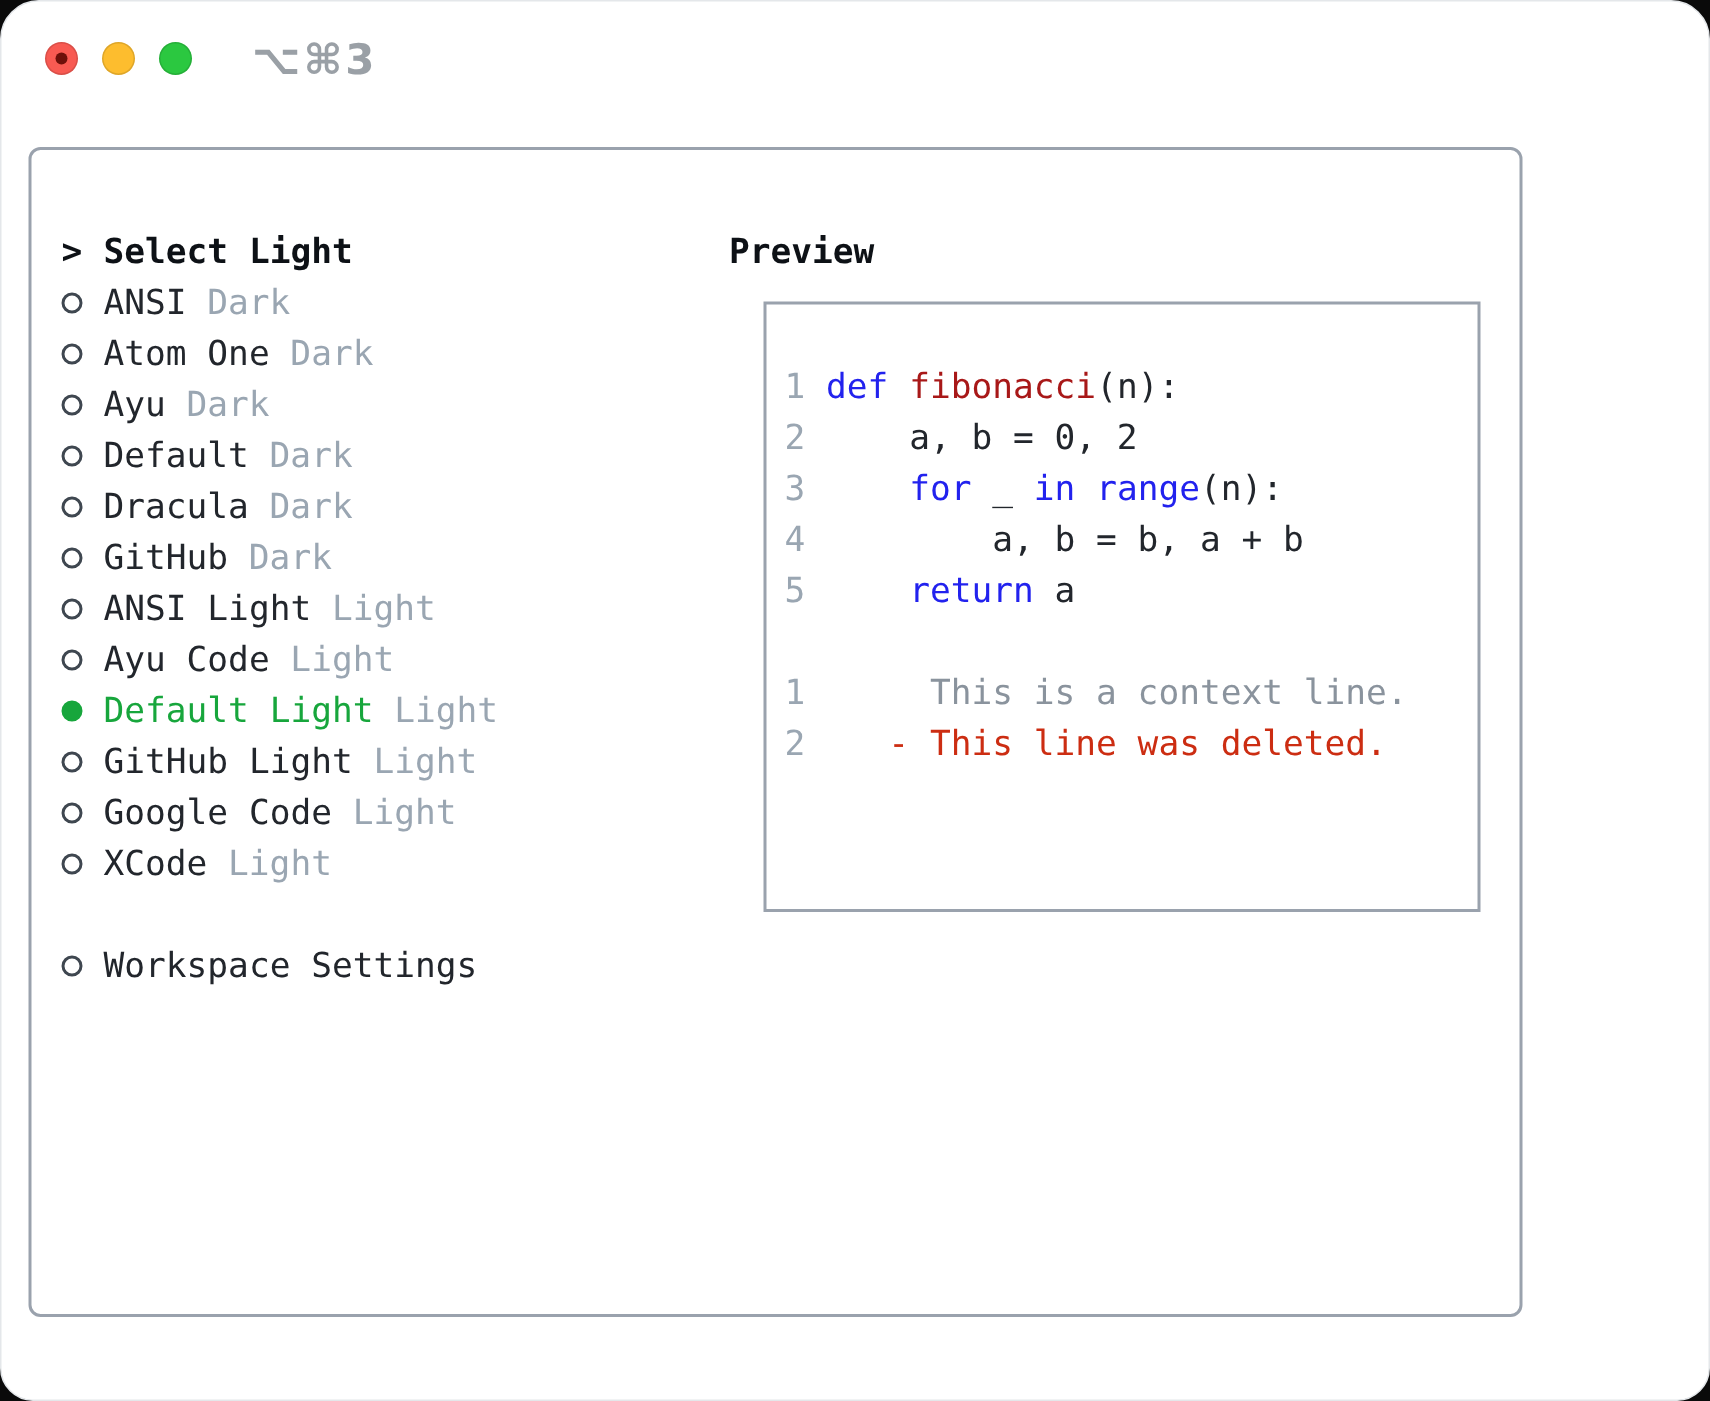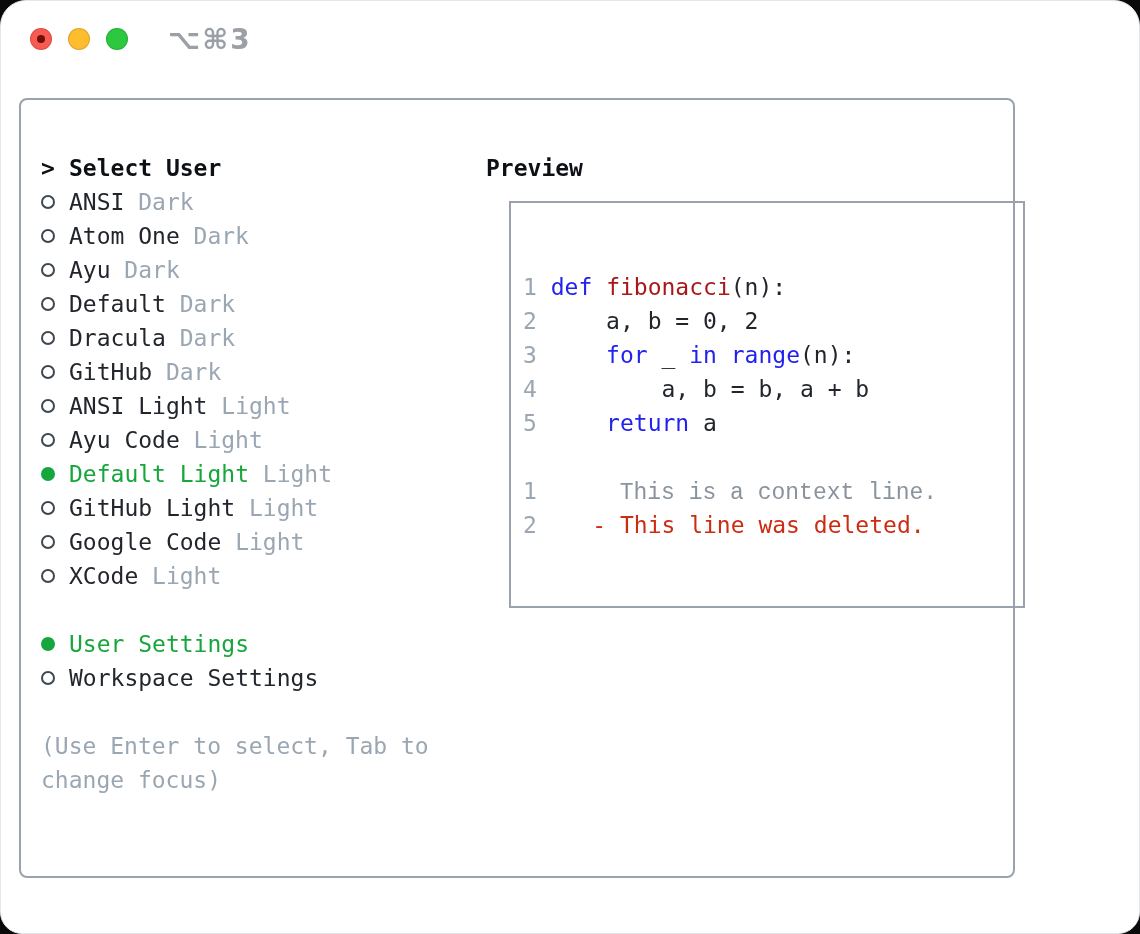--- a/index.html
+++ b/index.html
@@ -38,73 +38,70 @@
   .prompt{font-weight:bold;color:#0d1116;}
   .list-title{font-weight:bold;color:#0d1116;}
   .variant{color:var(--gray);margin-left:13.8px;}
   .row.selected .theme-name{color:var(--accent-green);}
   .spacer{height:34px;}
   .hint{font-size:23px;line-height:34px;color:var(--gray);white-space:pre-line;}
   
   .preview-title{position:absolute;left:465px;top:51px;height:34px;
       display:flex;align-items:center;font-size:23px;font-weight:bold;
       color:#0d1116;}
-  .preview-box{position:absolute;left:488px;top:101px;width:516px;height:407px;
+  .preview-box{position:absolute;left:488px;top:101px;width:478px;height:407px;
       border:2px solid var(--border);box-sizing:border-box;
-      padding:67px 0 0 12px;overflow:hidden;}
+      padding:38px 0 0 12px;overflow:hidden;}
   .code-line{height:34px;font-size:23px;white-space:pre;line-height:34px;}
   .tk-ln{color:var(--gray);}
   .tk-p{color:var(--text);}
   .tk-kw{color:var(--kw-blue);}
   .tk-fn{color:var(--fn-red);}
-  .tk-ctx{color:var(--ctx-gray);font-family:Liberation Mono, monospace;}
+  .tk-ctx{color:var(--ctx-gray);}
   .tk-del{color:var(--diff-del);}
   .tk-add{color:var(--diff-add);}
 </style>
 </head>
 <body style="--accent-green: #17a63c; --diff-add: #0db32d; --diff-del: #cc2d12; --kw-blue: #2222ee; --fn-red: #a81818; --gray: #9aa6b2; --ctx-gray: #8a939d; --text: #22262c; --border: #9aa2ad;">
 
 <div class="window">
 
   <div class="traffic">
     <div class="tl tl-close" style="background: rgb(248, 90, 82);"></div>
     <div class="tl" style="background: rgb(253, 189, 46);"></div>
     <div class="tl" style="background: rgb(43, 200, 64);"></div>
   </div>
   <div class="tb-shortcut">⌥⌘3</div>
 
   <div class="panel">
 
     <div class="left-col">
       <div class="row">
         <span class="icon-col prompt">&gt;</span>
-        <span class="list-title">Select User</span>
+        <span class="list-title">Select Light</span>
       </div>
       <div id="theme-list">
           <div class="row"><span class="icon-col"><span class="circle"></span></span><span class="theme-name">ANSI</span><span class="variant">Dark</span></div>
           <div class="row"><span class="icon-col"><span class="circle"></span></span><span class="theme-name">Atom One</span><span class="variant">Dark</span></div>
           <div class="row"><span class="icon-col"><span class="circle"></span></span><span class="theme-name">Ayu</span><span class="variant">Dark</span></div>
           <div class="row"><span class="icon-col"><span class="circle"></span></span><span class="theme-name">Default</span><span class="variant">Dark</span></div>
           <div class="row"><span class="icon-col"><span class="circle"></span></span><span class="theme-name">Dracula</span><span class="variant">Dark</span></div>
           <div class="row"><span class="icon-col"><span class="circle"></span></span><span class="theme-name">GitHub</span><span class="variant">Dark</span></div>
           <div class="row"><span class="icon-col"><span class="circle"></span></span><span class="theme-name">ANSI Light</span><span class="variant">Light</span></div>
           <div class="row"><span class="icon-col"><span class="circle"></span></span><span class="theme-name">Ayu Code</span><span class="variant">Light</span></div>
           <div class="row selected"><span class="icon-col"><span class="circle sel"></span></span><span class="theme-name">Default Light</span><span class="variant">Light</span></div>
           <div class="row"><span class="icon-col"><span class="circle"></span></span><span class="theme-name">GitHub Light</span><span class="variant">Light</span></div>
           <div class="row"><span class="icon-col"><span class="circle"></span></span><span class="theme-name">Google Code</span><span class="variant">Light</span></div>
           <div class="row"><span class="icon-col"><span class="circle"></span></span><span class="theme-name">XCode</span><span class="variant">Light</span></div>
         </div>
       <div class="spacer"></div>
       <div id="apply-list">
-          <div class="row selected"><span class="icon-col"><span class="circle sel"></span></span><span class="theme-name">User Settings</span></div>
           <div class="row"><span class="icon-col"><span class="circle"></span></span><span class="theme-name">Workspace Settings</span></div>
         </div>
       <div class="spacer"></div>
-      <div class="hint">(Use Enter to select, Tab to
-change focus)</div>
     </div>
 
     <div class="preview-title">Preview</div>
     <div class="preview-box" id="preview-box">
         <div class="code-line"><span class="tk-ln">1</span><span class="tk-p"> </span><span class="tk-kw">def</span><span class="tk-p"> </span><span class="tk-fn">fibonacci</span><span class="tk-p">(n):</span></div>
         <div class="code-line"><span class="tk-ln">2</span><span class="tk-p">     a, b = 0, 2</span></div>
         <div class="code-line"><span class="tk-ln">3</span><span class="tk-p">     </span><span class="tk-kw">for</span><span class="tk-p"> _ </span><span class="tk-kw">in</span><span class="tk-p"> </span><span class="tk-kw">range</span><span class="tk-p">(n):</span></div>
         <div class="code-line"><span class="tk-ln">4</span><span class="tk-p">         a, b = b, a + b</span></div>
         <div class="code-line"><span class="tk-ln">5</span><span class="tk-p">     </span><span class="tk-kw">return</span><span class="tk-p"> a</span></div>
         <div class="code-line"></div>

